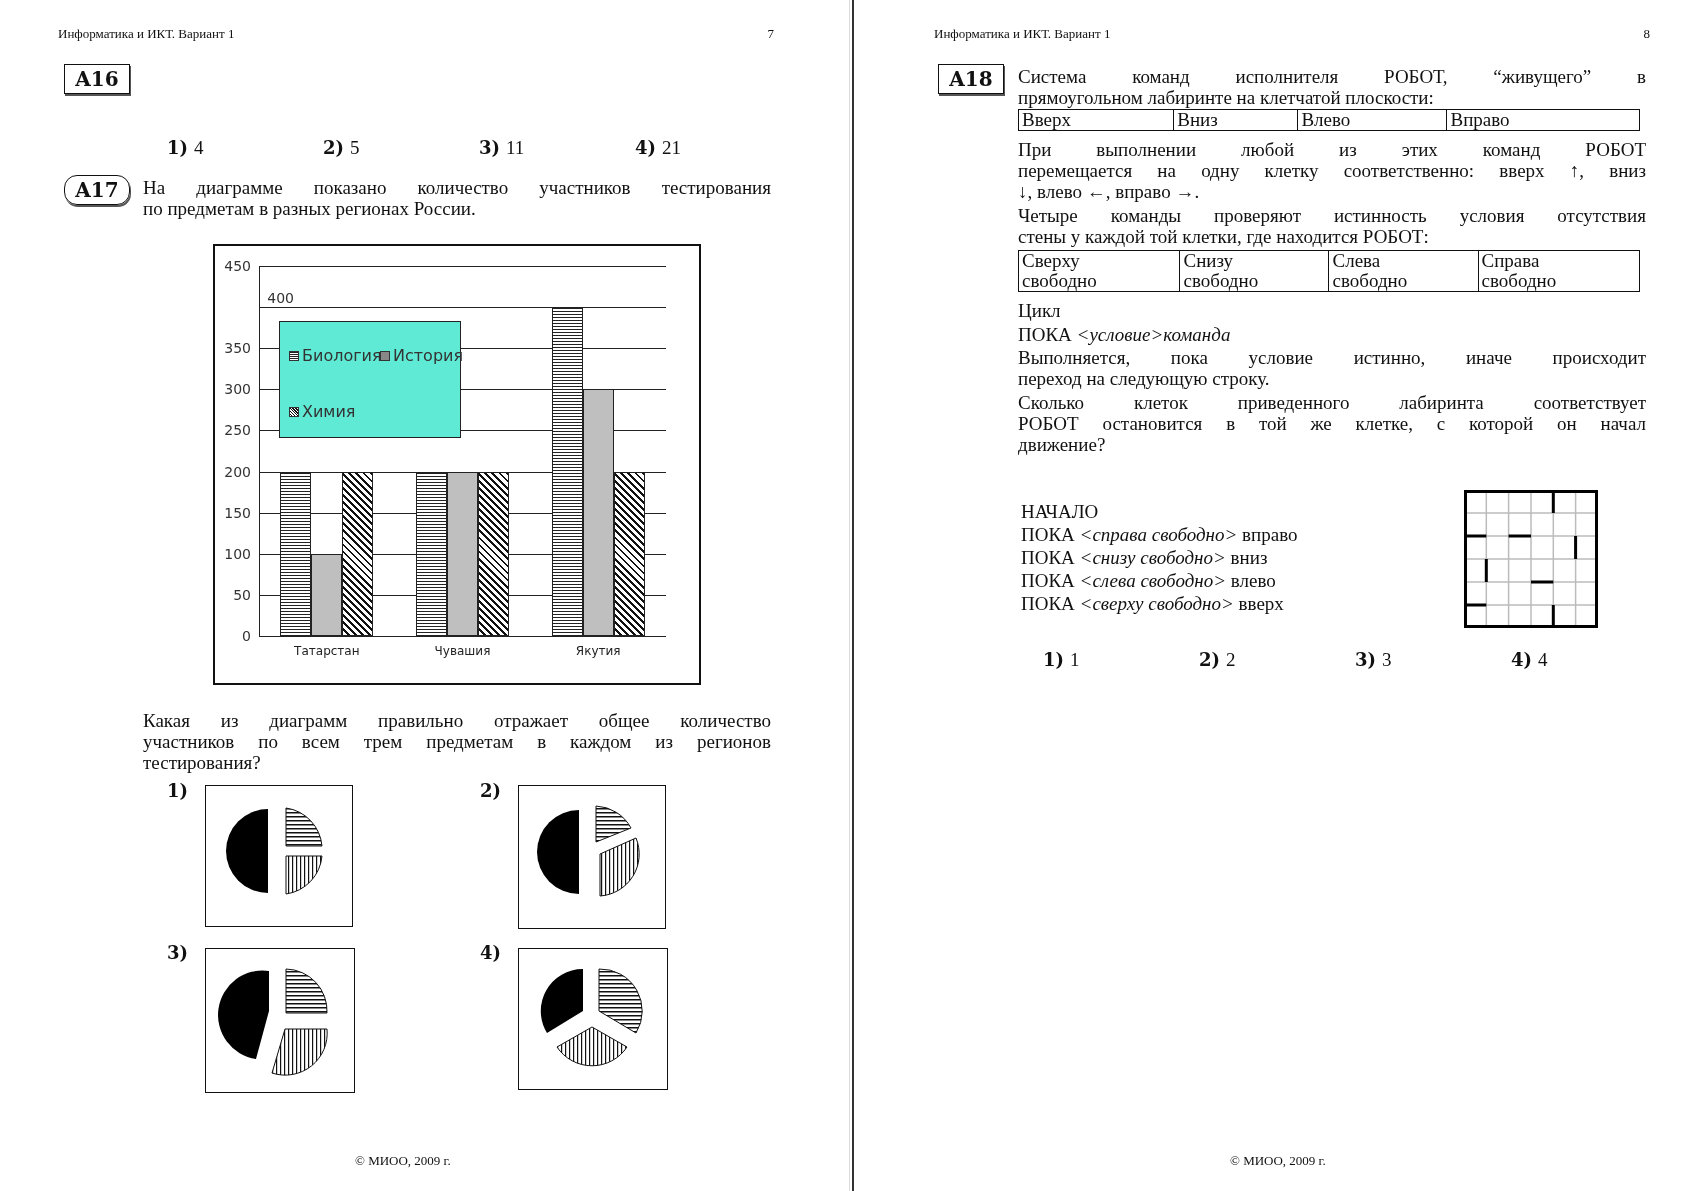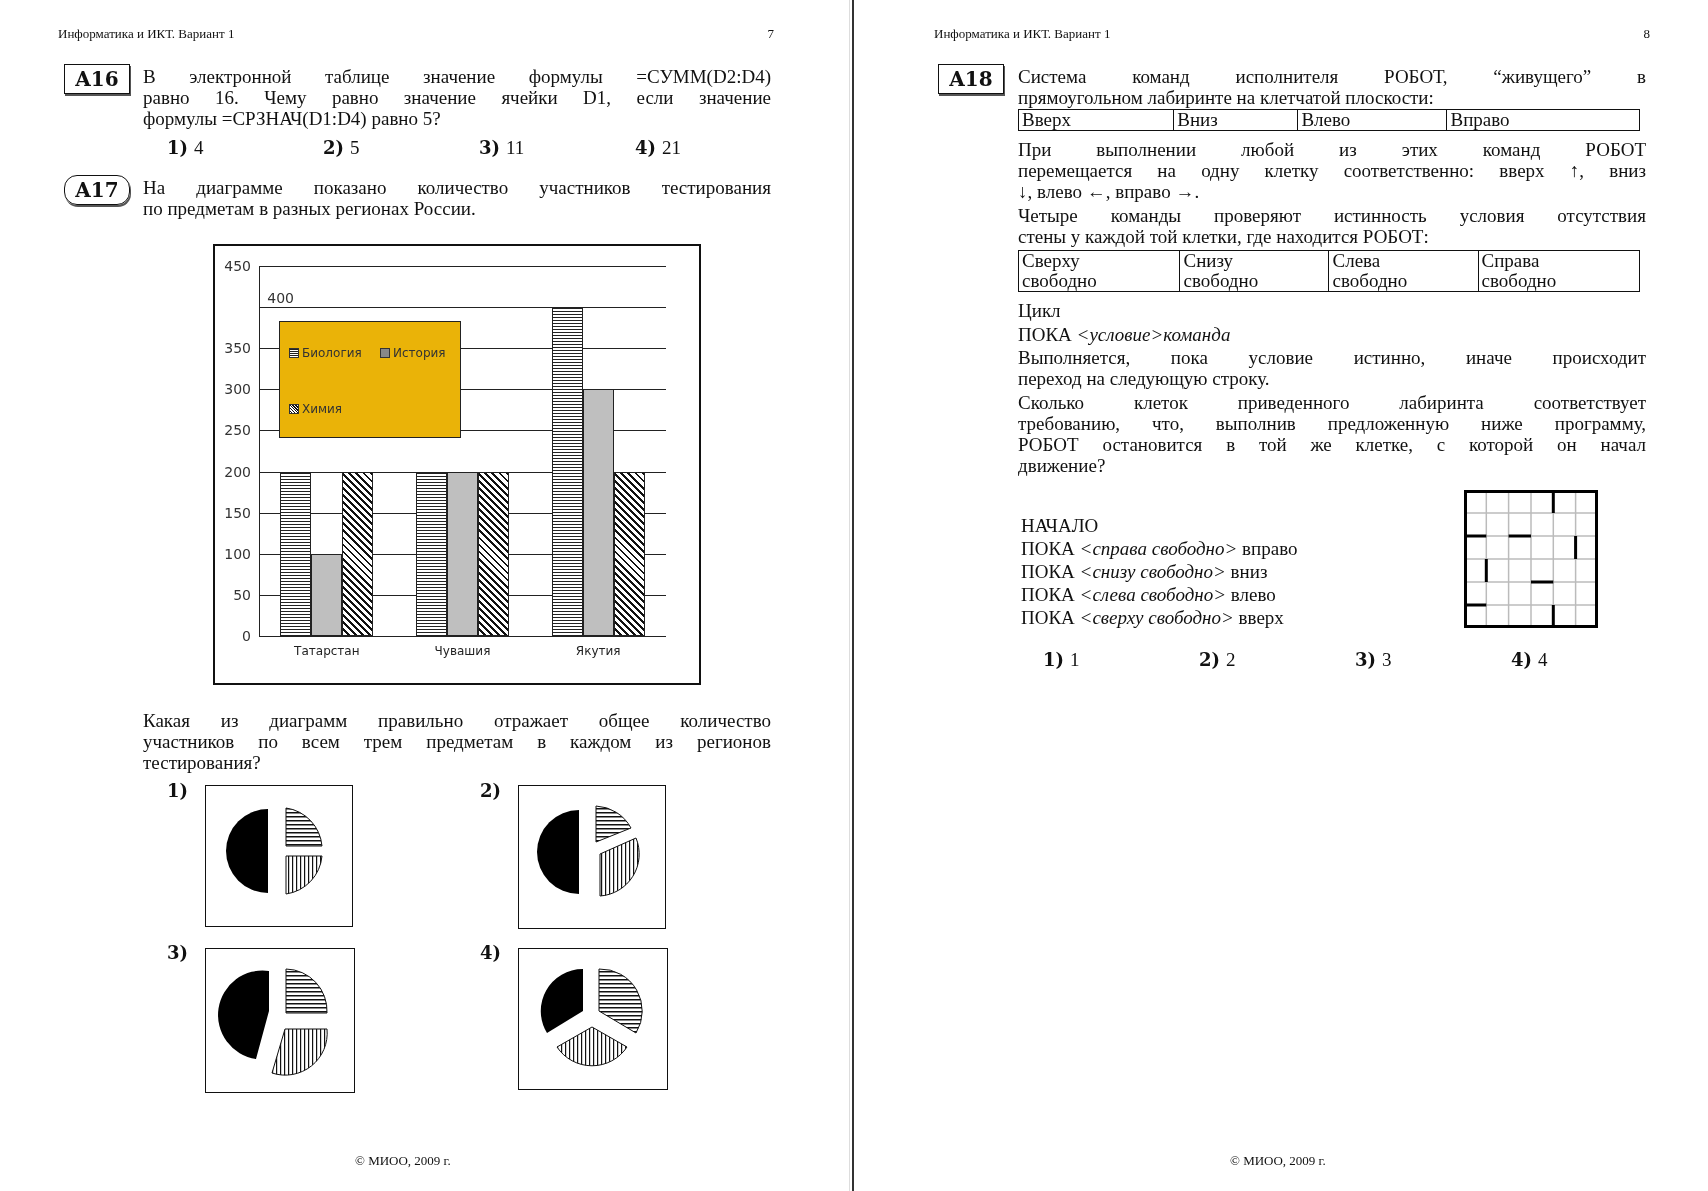--- a/index.html
+++ b/index.html
@@ -43,22 +43,22 @@
   .ytick { position: absolute; width: 36px; left: -44px; text-align: right; font-size: 14px;
            font-family: "DejaVu Sans", sans-serif; color: #333; transform: translateY(-8px); }
   .yaxis { position: absolute; left: 0; top: 0; width: 1px; height: 100%; background: #222; }
   .bar { position: absolute; bottom: 0; border: 1px solid #222; box-sizing: border-box; }
   .bar.bio { background: repeating-linear-gradient(0deg, #fff 0 2px, #222 2px 3px); }
   .bar.hist { background: #bfbfbf; }
   .bar.chem { background: repeating-linear-gradient(45deg, #fff 0 3px, #111 3px 5px); }
   .xlabel { position: absolute; top: 378px; font-size: 12px; font-family: "DejaVu Sans", sans-serif;
             color: #222; transform: translateX(-50%); white-space: nowrap; }
   .legend { position: absolute; left: 279px; top: 321px; width: 180px; height: 115px;
-            border: 1.5px solid #222; background: #eab308; font-family: "DejaVu Sans", sans-serif;
-            font-size: 12px; color: #333; }
+            border: 1.5px solid #222; background: #5eead4; font-family: "DejaVu Sans", sans-serif;
+            font-size: 16px; color: #333; }
   .lg { position: absolute; display: flex; align-items: center; gap: 3px; }
   .sw { width: 8px; height: 8px; border: 1px solid #333; display: inline-block; }
   .sw.bio { background: repeating-linear-gradient(0deg, #fff 0 1px, #222 1px 2px); }
   .sw.hist { background: #888; }
   .sw.chem { background: repeating-linear-gradient(45deg, #fff 0 1px, #111 1px 2px); }
 
   
   .pie-label { position: absolute; font-weight: bold; font-size: 18px; font-family: "DejaVu Serif", serif; }
   .pie-box { position: absolute; border: 1.5px solid #111; background: #fff; }
   .pie-box svg { position: absolute; left: 0; top: 0; }
@@ -73,25 +73,20 @@
   .maze { position: absolute; left: 1464px; top: 490px; width: 134px; height: 138px; }
 </style>
 </head>
 <body>
 
 <div class="page left">
   <div class="hdr hdr-title">Информатика и ИКТ. Вариант 1</div>
   <div class="hdr hdr-num">7</div>
 
   <div class="qbox" style="left:64px;top:64px;">A16</div>
-  <div class="para" style="left:143px;top:66px;width:628px;">
-    <span class="ln">В электронной таблице значение формулы =СУММ(D2:D4)</span>
-    <span class="ln">равно 16. Чему равно значение ячейки D1, если значение</span>
-    <span class="ln last">формулы =СРЗНАЧ(D1:D4) равно 5?</span>
-  </div>
   <div class="answers" style="left:167px;top:137px;">
     <span class="ans" style="width:156px"><b>1)</b><span>4</span></span>
     <span class="ans" style="width:156px"><b>2)</b><span>5</span></span>
     <span class="ans" style="width:156px"><b>3)</b><span>11</span></span>
     <span class="ans"><b>4)</b><span>21</span></span>
   </div>
 
   <div class="qbox" style="left:64px;top:175px;border-radius:13px;">A17</div>
   <div class="para" style="left:143px;top:177px;width:628px;">
     <span class="ln">На диаграмме показано количество участников тестирования</span>
@@ -256,26 +251,25 @@
   <div class="para" style="left:162px;top:324px;width:628px;">
     <span>ПОКА</span>
     <i>&lt;условие&gt;команда</i>
   </div>
   <div class="para" style="left:162px;top:347px;width:628px;">
     <span class="ln">Выполняется, пока условие истинно, иначе происходит</span>
     <span class="ln last">переход на следующую строку.</span>
   </div>
   <div class="para" style="left:162px;top:392px;width:628px;">
     <span class="ln">Сколько клеток приведенного лабиринта соответствует</span>
-    <span class="ln">требованию, что, выполнив предложенную ниже программу,</span>
     <span class="ln">РОБОТ остановится в той же клетке, с которой он начал</span>
     <span class="ln last">движение?</span>
   </div>
 
-  <div class="code" style="left:165px;top:500px;margin-top:14px;">
+  <div class="code" style="left:165px;top:500px;">
     <div>НАЧАЛО</div>
     <div><span>ПОКА</span> <i>&lt;справа свободно&gt;</i> <span>вправо</span></div>
     <div><span>ПОКА</span> <i>&lt;снизу свободно&gt;</i> <span>вниз</span></div>
     <div><span>ПОКА</span> <i>&lt;слева свободно&gt;</i> <span>влево</span></div>
     <div><span>ПОКА</span> <i>&lt;сверху свободно&gt;</i> <span>вверх</span></div>
   </div>
 
   <div class="answers" style="left:187px;top:649px;">
     <span class="ans" style="width:156px"><b>1)</b><span>1</span></span>
     <span class="ans" style="width:156px"><b>2)</b><span>2</span></span>

